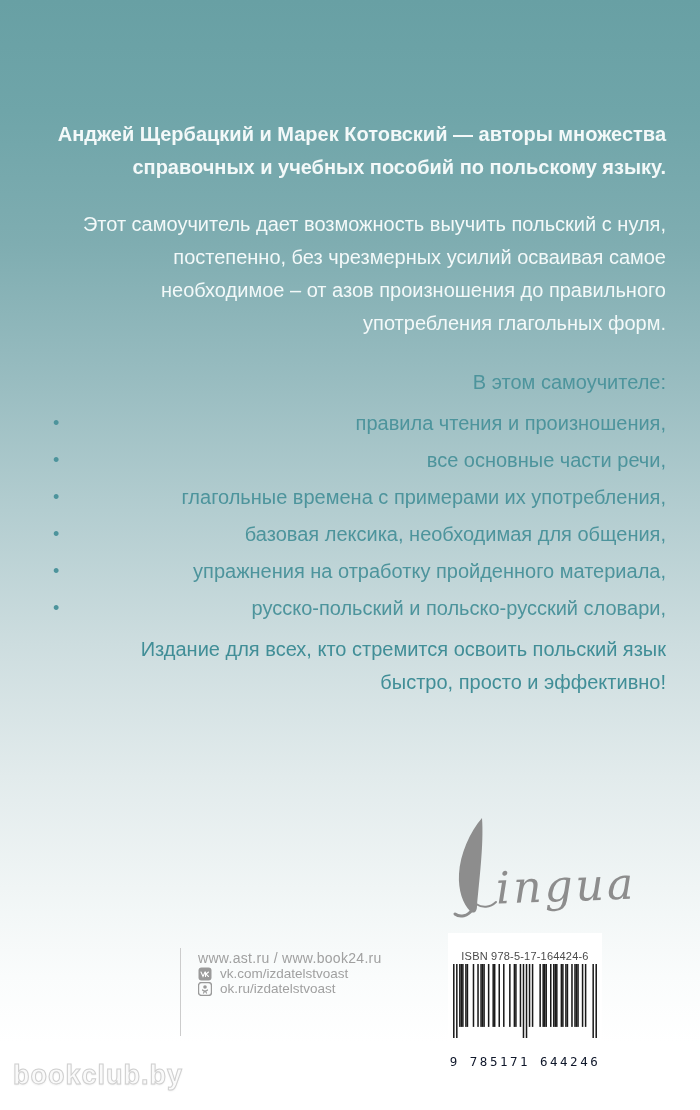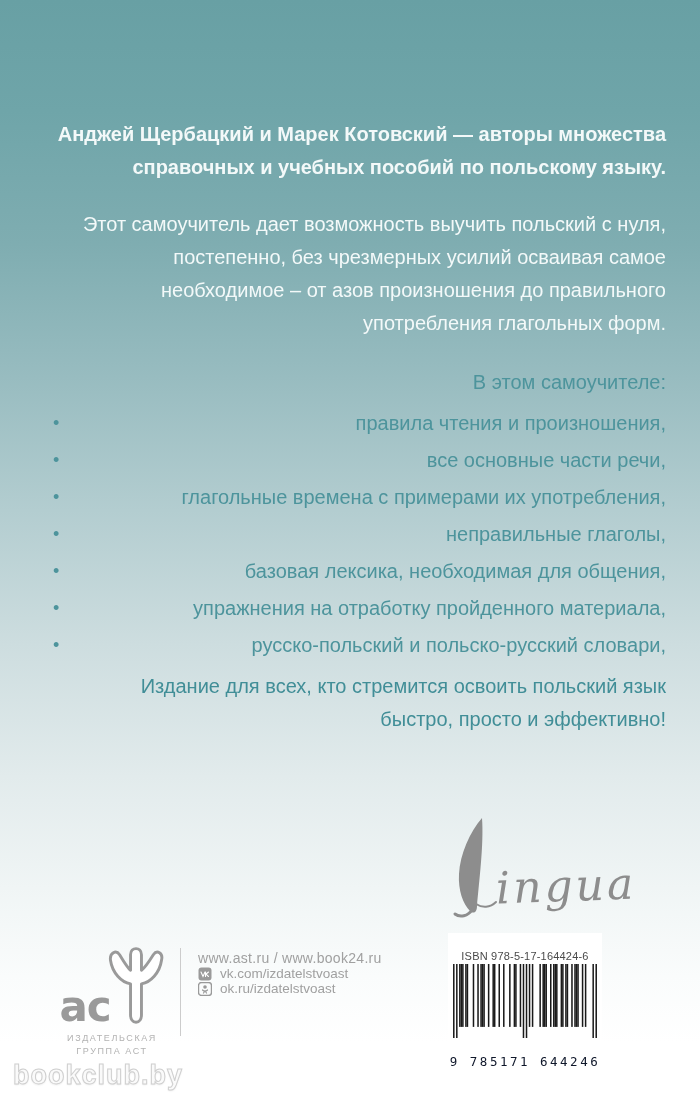--- a/index.html
+++ b/index.html
@@ -138,21 +138,20 @@
 справочных и учебных пособий по польскому языку.</p>
     <p class="para white-text intro">Этот самоучитель дает возможность выучить польский с нуля,
 постепенно, без чрезмерных усилий осваивая самое
 необходимое – от азов произношения до правильного
 употребления глагольных форм.</p>
     <p class="para teal-text list-title">В этом самоучителе:</p>
     <ul class="features">
       <li>правила чтения и произношения,</li>
       <li>все основные части речи,</li>
       <li>глагольные времена с примерами их употребления,</li>
-      <li>неправильные глаголы,</li>
       <li>базовая лексика, необходимая для общения,</li>
       <li>упражнения на отработку пройденного материала,</li>
       <li>русско-польский и польско-русский словари,</li>
     </ul>
     <p class="para outro">Издание для всех, кто стремится освоить польский язык
 быстро, просто и эффективно!</p>
   </div>
 
   <div class="lingua">
     <svg class="lingua-feather" width="52" height="104" viewBox="0 0 52 104">
@@ -162,43 +161,20 @@
         C21,98 25,97 25,90
         C27,66 32,28 30,2 Z"></path>
       <path fill="none" stroke="#8d8d8d" stroke-width="3" stroke-linecap="round" d="M20,94 C16,100 8,102 3,98"></path>
       <path fill="none" stroke="#8d8d8d" stroke-width="2" stroke-linecap="round" d="M24,88 C30,92 38,92 44,86"></path>
     </svg>
     <span class="lingua-word">ingua</span>
   </div>
 
   <div class="footer">
 
-    <div class="ast-logo">
-      <div class="ast-mark">
-        <span class="ast-letters">ас</span>
-        <svg width="58" height="82" viewBox="0 0 60 90" style="margin-left:-4px;">
-          <path fill="#ffffff" stroke="#9a9a9a" stroke-width="3.2" stroke-linejoin="round" stroke-linecap="round" d="M30,88
-               C26,88 24,84 24,80
-               L24,46
-               C14,44 4,34 2,20
-               C1,12 8,8 12,14
-               C18,24 21,29 24,31
-               L24,14
-               C24,5 36,5 36,14
-               L36,31
-               C39,29 44,22 49,14
-               C53,8 60,12 58,20
-               C56,34 46,44 36,46
-               L36,80
-               C36,84 34,88 30,88 Z"></path>
-        </svg>
-      </div>
-      <div class="ast-caption">ИЗДАТЕЛЬСКАЯ
-ГРУППА АСТ</div>
-    </div>
 
     <div class="footer-divider"></div>
 
     <div class="footer-info">
       <p class="websites">www.ast.ru / www.book24.ru</p>
       <div class="social-row">
         <svg class="social-icon" viewBox="0 0 14 14">
           <rect x="0.5" y="0.5" width="13" height="13" rx="3" fill="#9a9a9a"></rect>
           <path d="M3,5 L5,9.5 L7,5 M7.5,9.5 L7.5,5 M7.5,7.5 L10.5,5 M8,7.2 L10.5,9.5" fill="none" stroke="#ffffff" stroke-width="1.1" stroke-linecap="round"></path>
         </svg>

